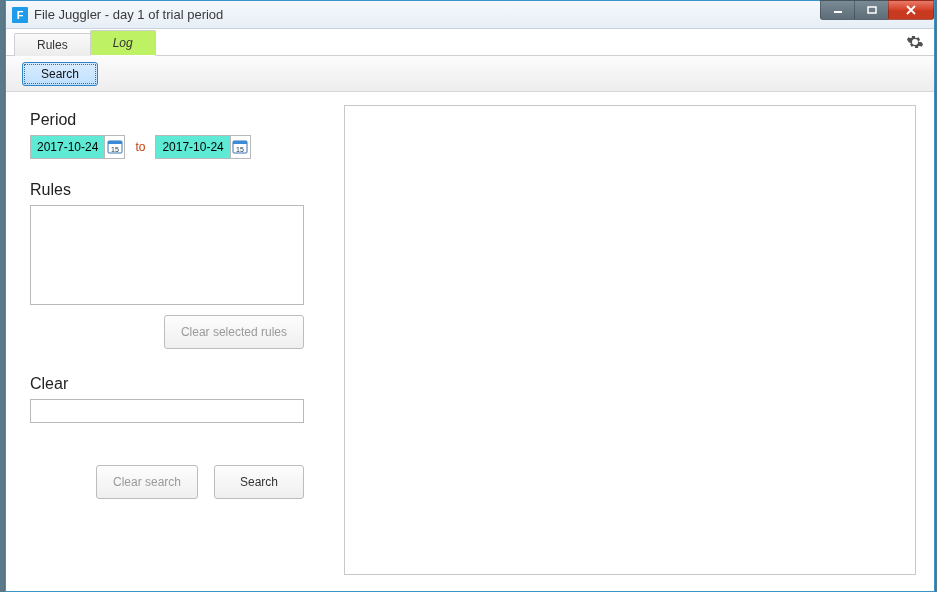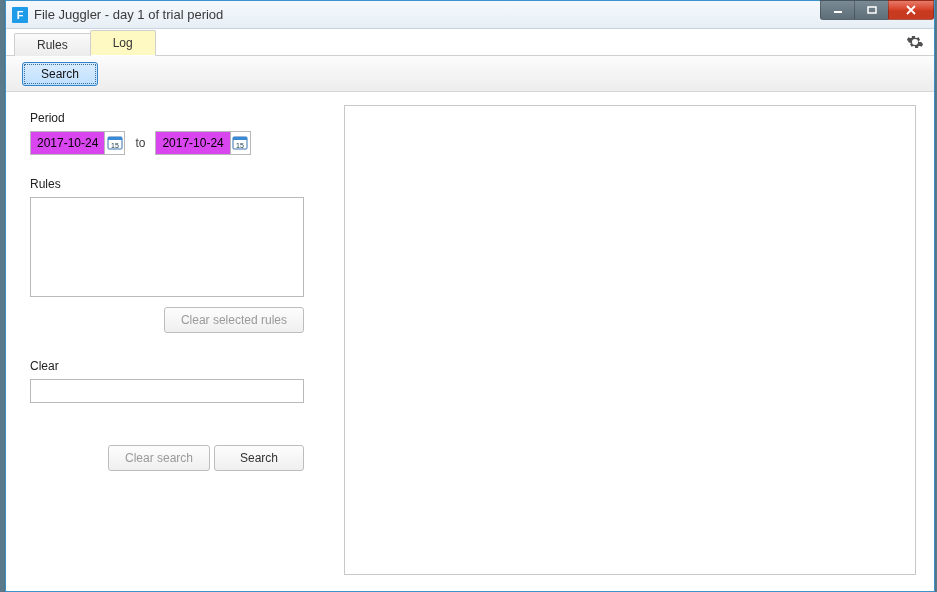--- a/index.html
+++ b/index.html
@@ -102,25 +102,26 @@
     top: 1px;
     cursor: default;
   }
   .tab.inactive {
     background: linear-gradient(#fafafa, #ececec);
     height: 23px;
     line-height: 23px;
     top: 1px;
   }
   .tab.active {
-    background: #fef9c3;
+    background: #bef264;
     border-bottom: 1px solid #ffffff;
     height: 26px;
     line-height: 25px;
     z-index: 2;
+    font-style: italic;
   }
   .gear-btn {
     position: absolute;
     right: 10px;
     top: 4px;
     width: 18px;
     height: 18px;
     cursor: pointer;
   }
   .gear-btn svg { width: 18px; height: 18px; }
@@ -163,75 +164,75 @@
     padding: 12px 18px 12px 8px;
   }
   .results-box {
     width: 100%;
     height: 470px;
     border: 1px solid #c8c8c8;
     background: #fff;
   }
 
   .field-label {
-    font-size: 12px;
+    font-size: 16px;
     color: #222;
     margin-bottom: 6px;
     display: block;
   }
   .period-row {
     display: flex;
     align-items: center;
     gap: 10px;
     margin-bottom: 22px;
   }
   .date-field {
     display: flex;
     align-items: center;
     border: 1px solid #b9b9b9;
     height: 24px;
-    background: #d946ef;
+    background: #5eead4;
   }
   .date-text {
     padding: 0 6px;
     font-size: 12px;
     line-height: 22px;
     min-width: 68px;
   }
   .cal-icon {
     width: 20px;
     height: 22px;
     border-left: 1px solid #b9b9b9;
     display: flex;
     align-items: center;
     justify-content: center;
     background: #fff;
     cursor: pointer;
   }
   .cal-icon svg { width: 16px; height: 16px; }
   .to-label {
     font-size: 12px;
-    color: #404040;
+    color: #c2410c;
   }
 
   .rules-box {
     width: 274px;
     height: 100px;
     border: 1px solid #b9b9b9;
     background: #fff;
     margin-bottom: 10px;
   }
   .rules-clear-row {
     width: 274px;
     display: flex;
     justify-content: flex-end;
     margin-bottom: 26px;
   }
   .std-btn {
-    height: 26px;
+    height: 34px;
     padding: 0 16px;
     border: 1px solid #bdbdbd;
     background: linear-gradient(#fdfdfd, #efefef);
     border-radius: 3px;
     font-size: 12px;
     color: #333;
     cursor: pointer;
   }
   .std-btn.disabled {
     color: #9a9a9a;
@@ -242,21 +243,21 @@
     height: 24px;
     border: 1px solid #b9b9b9;
     background: #fff;
     padding: 0 4px;
     font-size: 12px;
   }
   .search-actions {
     width: 274px;
     display: flex;
     justify-content: flex-end;
-    gap: 4px;
+    gap: 16px;
     margin-top: 42px;
   }
   .search-actions .std-btn { min-width: 90px; }
 </style>
 </head>
 <body>
 
 <div class="window">
 
   <div class="titlebar">

